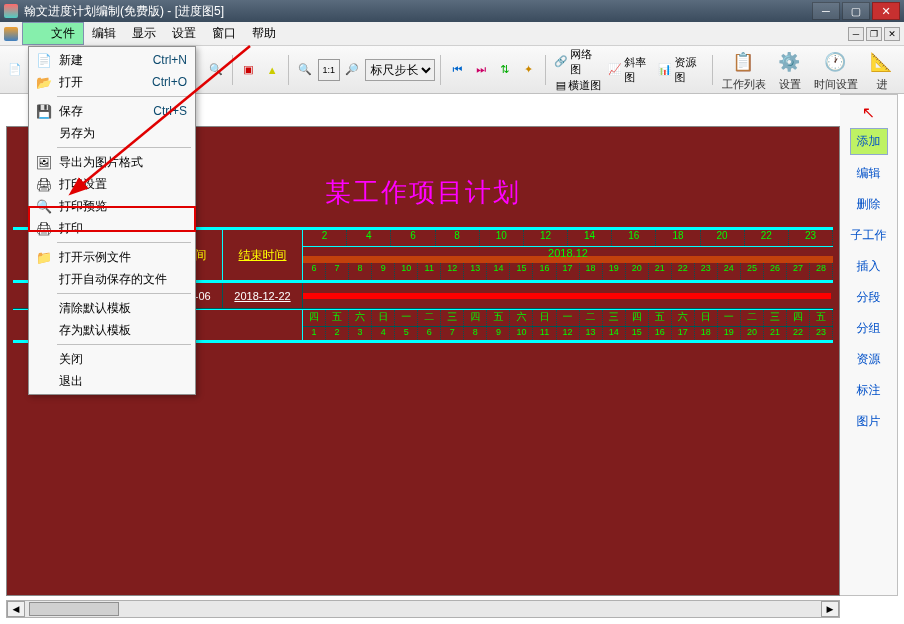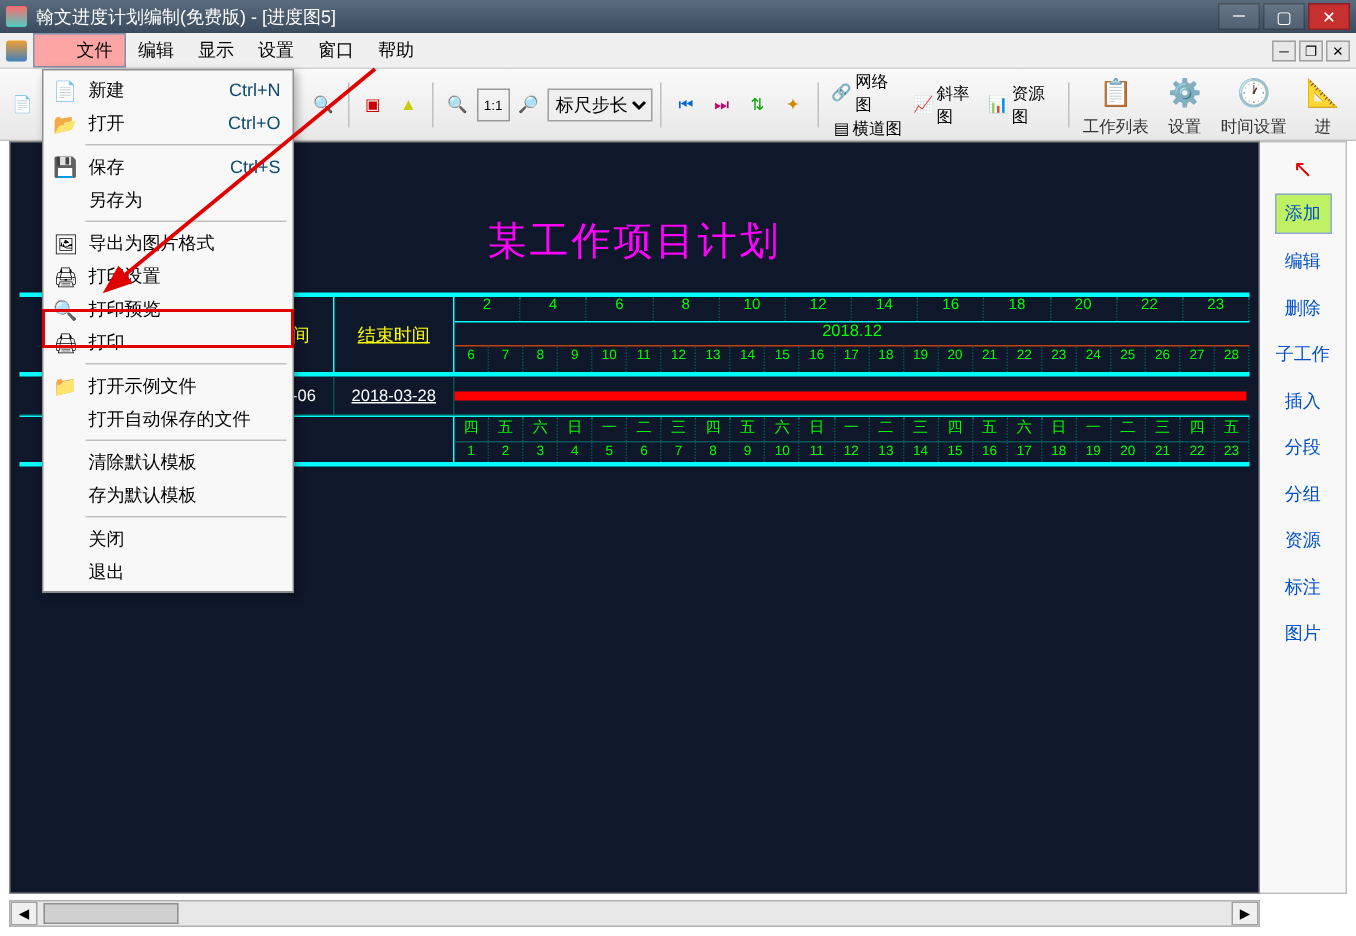--- a/index.html
+++ b/index.html
@@ -8,53 +8,53 @@
 .titlebar { height: 22px; background: linear-gradient(#5a6b7d, #3a4b5d); color: #fff; display: flex; align-items: center; padding: 0 4px; font-size: 12px; }
 .titlebar .app-icon { width: 14px; height: 14px; background: linear-gradient(#ff6b6b, #4ecdc4); margin-right: 6px; border-radius: 2px; }
 .titlebar .title-text { flex: 1; }
 .titlebar .win-controls { display: flex; gap: 2px; }
 .titlebar .win-btn { width: 28px; height: 18px; background: rgba(255,255,255,0.1); border: 1px solid rgba(0,0,0,0.3); display: flex; align-items: center; justify-content: center; font-size: 11px; color: #fff; cursor: pointer; }
 .titlebar .win-btn.close { background: #c73030; }
 
 .menubar { height: 24px; background: #f0f0f0; border-bottom: 1px solid #d0d0d0; display: flex; align-items: center; padding: 0 4px; font-size: 12px; position: relative; }
 .menubar .mini-icon { width: 14px; height: 14px; background: linear-gradient(#f0a030, #4080c0); margin-right: 4px; border-radius: 2px; }
 .menubar .menu-item { padding: 2px 8px; cursor: pointer; }
-.menubar .menu-item.active { background: #fca5a5; border: 1px solid #8090b0; padding-left: 28px; }
+.menubar .menu-item.active { background: #86efac; border: 1px solid #8090b0; padding-left: 28px; }
 .menubar .mdi-controls { margin-left: auto; display: flex; gap: 2px; }
 .menubar .mdi-btn { width: 16px; height: 14px; border: 1px solid #a0a0a0; background: #e8e8e8; font-size: 9px; display: flex; align-items: center; justify-content: center; cursor: pointer; }
 
 .toolbar { height: 48px; background: linear-gradient(#fafafa, #e8e8e8); border-bottom: 1px solid #c0c0c0; display: flex; align-items: center; padding: 2px 4px; font-size: 11px; gap: 2px; overflow: hidden; }
 .toolbar .tb-btn { width: 22px; height: 22px; display: flex; align-items: center; justify-content: center; cursor: pointer; border: 1px solid transparent; }
 .toolbar .tb-sep { width: 1px; height: 30px; background: #c0c0c0; margin: 0 3px; }
 .toolbar select { height: 22px; font-size: 12px; border: 1px solid #a0a0a0; text-align: right; }
 .toolbar .tb-group { display: flex; flex-direction: column; align-items: center; gap: 1px; padding: 0 4px; }
 .toolbar .tb-label { font-size: 11px; color: #333; white-space: nowrap; }
 .toolbar .tb-iconlbl { display: flex; align-items: center; gap: 2px; cursor: pointer; }
 .toolbar .big-icon { width: 28px; height: 28px; display: flex; align-items: center; justify-content: center; font-size: 18px; }
 
 .workspace { position: absolute; top: 94px; left: 6px; right: 6px; bottom: 28px; display: flex; }
-.canvas-area { flex: 1; background: #0f172a; position: relative; border: 1px solid #888; overflow: hidden; }
+.canvas-area { flex: 1; background: #7f1d1d; position: relative; border: 1px solid #888; overflow: hidden; margin-top: 32px; }
 .right-panel { width: 58px; background: #f8f8f8; border: 1px solid #c0c0c0; border-left: none; display: flex; flex-direction: column; align-items: center; padding-top: 8px; gap: 6px; font-size: 12px; }
 .right-panel .rp-item { padding: 4px 6px; color: #0050c8; cursor: pointer; text-align: center; }
 .right-panel .rp-item.active { background: #bef264; border: 1px solid #90a8d0; }
 .right-panel .rp-cursor { color: #d00; font-size: 16px; }
 
 .plan-title { position: absolute; top: 48px; left: 50%; transform: translateX(-50%); color: #ff00ff; font-size: 26px; font-family: SimSun, serif; letter-spacing: 2px; }
 
 .table-area { position: absolute; top: 100px; left: 6px; right: 6px; }
 .gantt-header { display: flex; border-top: 3px solid #0ff; border-bottom: 3px solid #0ff; height: 56px; }
 .gantt-header .gh-cell { border-right: 1px solid #0ff; display: flex; align-items: center; justify-content: center; color: #ff0; font-size: 12px; }
 .gh-name { width: 56px; }
 .gh-dur { width: 74px; }
 .gh-start { width: 80px; }
 .gh-end { width: 80px; text-decoration: underline; }
 .gh-cal { flex: 1; display: flex; flex-direction: column; color: #0f0; }
 .cal-top { height: 18px; display: flex; border-bottom: 1px solid #0ff; }
 .cal-top .ct { flex: 1; text-align: center; font-size: 10px; color: #0f0; border-right: 1px dotted #055; }
-.cal-mid { height: 16px; text-align: center; font-size: 11px; color: #0f0; border-bottom: 1px solid #c2410c; }
+.cal-mid { height: 16px; text-align: center; font-size: 11px; color: #0f0; border-bottom: 7px solid #c2410c; }
 .cal-bot { height: 18px; display: flex; font-size: 9px; }
 .cal-bot .cb { flex: 1; text-align: center; color: #0f0; border-right: 1px dotted #055; }
 
 .gantt-row { display: flex; height: 26px; border-bottom: 1px solid #055; align-items: stretch; }
 .gantt-row .gr-cell { border-right: 1px solid #055; display: flex; align-items: center; justify-content: center; color: #fff; font-size: 11px; }
 .gantt-row .gr-cal { flex: 1; position: relative; }
 .red-bar { position: absolute; height: 6px; background: #f00; top: 50%; transform: translateY(-50%); left: 0; right: 2px; }
 
 .gantt-footer { display: flex; border-top: 1px solid #0ff; border-bottom: 3px solid #0ff; }
 .gf-left { width: 290px; border-right: 1px solid #0ff; }
@@ -213,21 +213,21 @@
               <div class="cb">26</div>
               <div class="cb">27</div>
               <div class="cb">28</div>
             </div>
         </div>
       </div>
       <div class="gantt-row">
         <div class="gr-cell gh-name"></div>
         <div class="gr-cell gh-dur">23</div>
         <div class="gr-cell gh-start">2018-12-06</div>
-        <div class="gr-cell gh-end">2018-03-28</div>
+        <div class="gr-cell gh-end">2018-12-22</div>
         <div class="gr-cal">
             <div class="red-bar"></div>
           </div>
       </div>
       <div class="gantt-footer">
         <div class="gf-left"></div>
         <div class="gf-cal">
           <div class="gf-days" id="gf-days">
               <div class="gd">四</div>
               <div class="gd">五</div>

